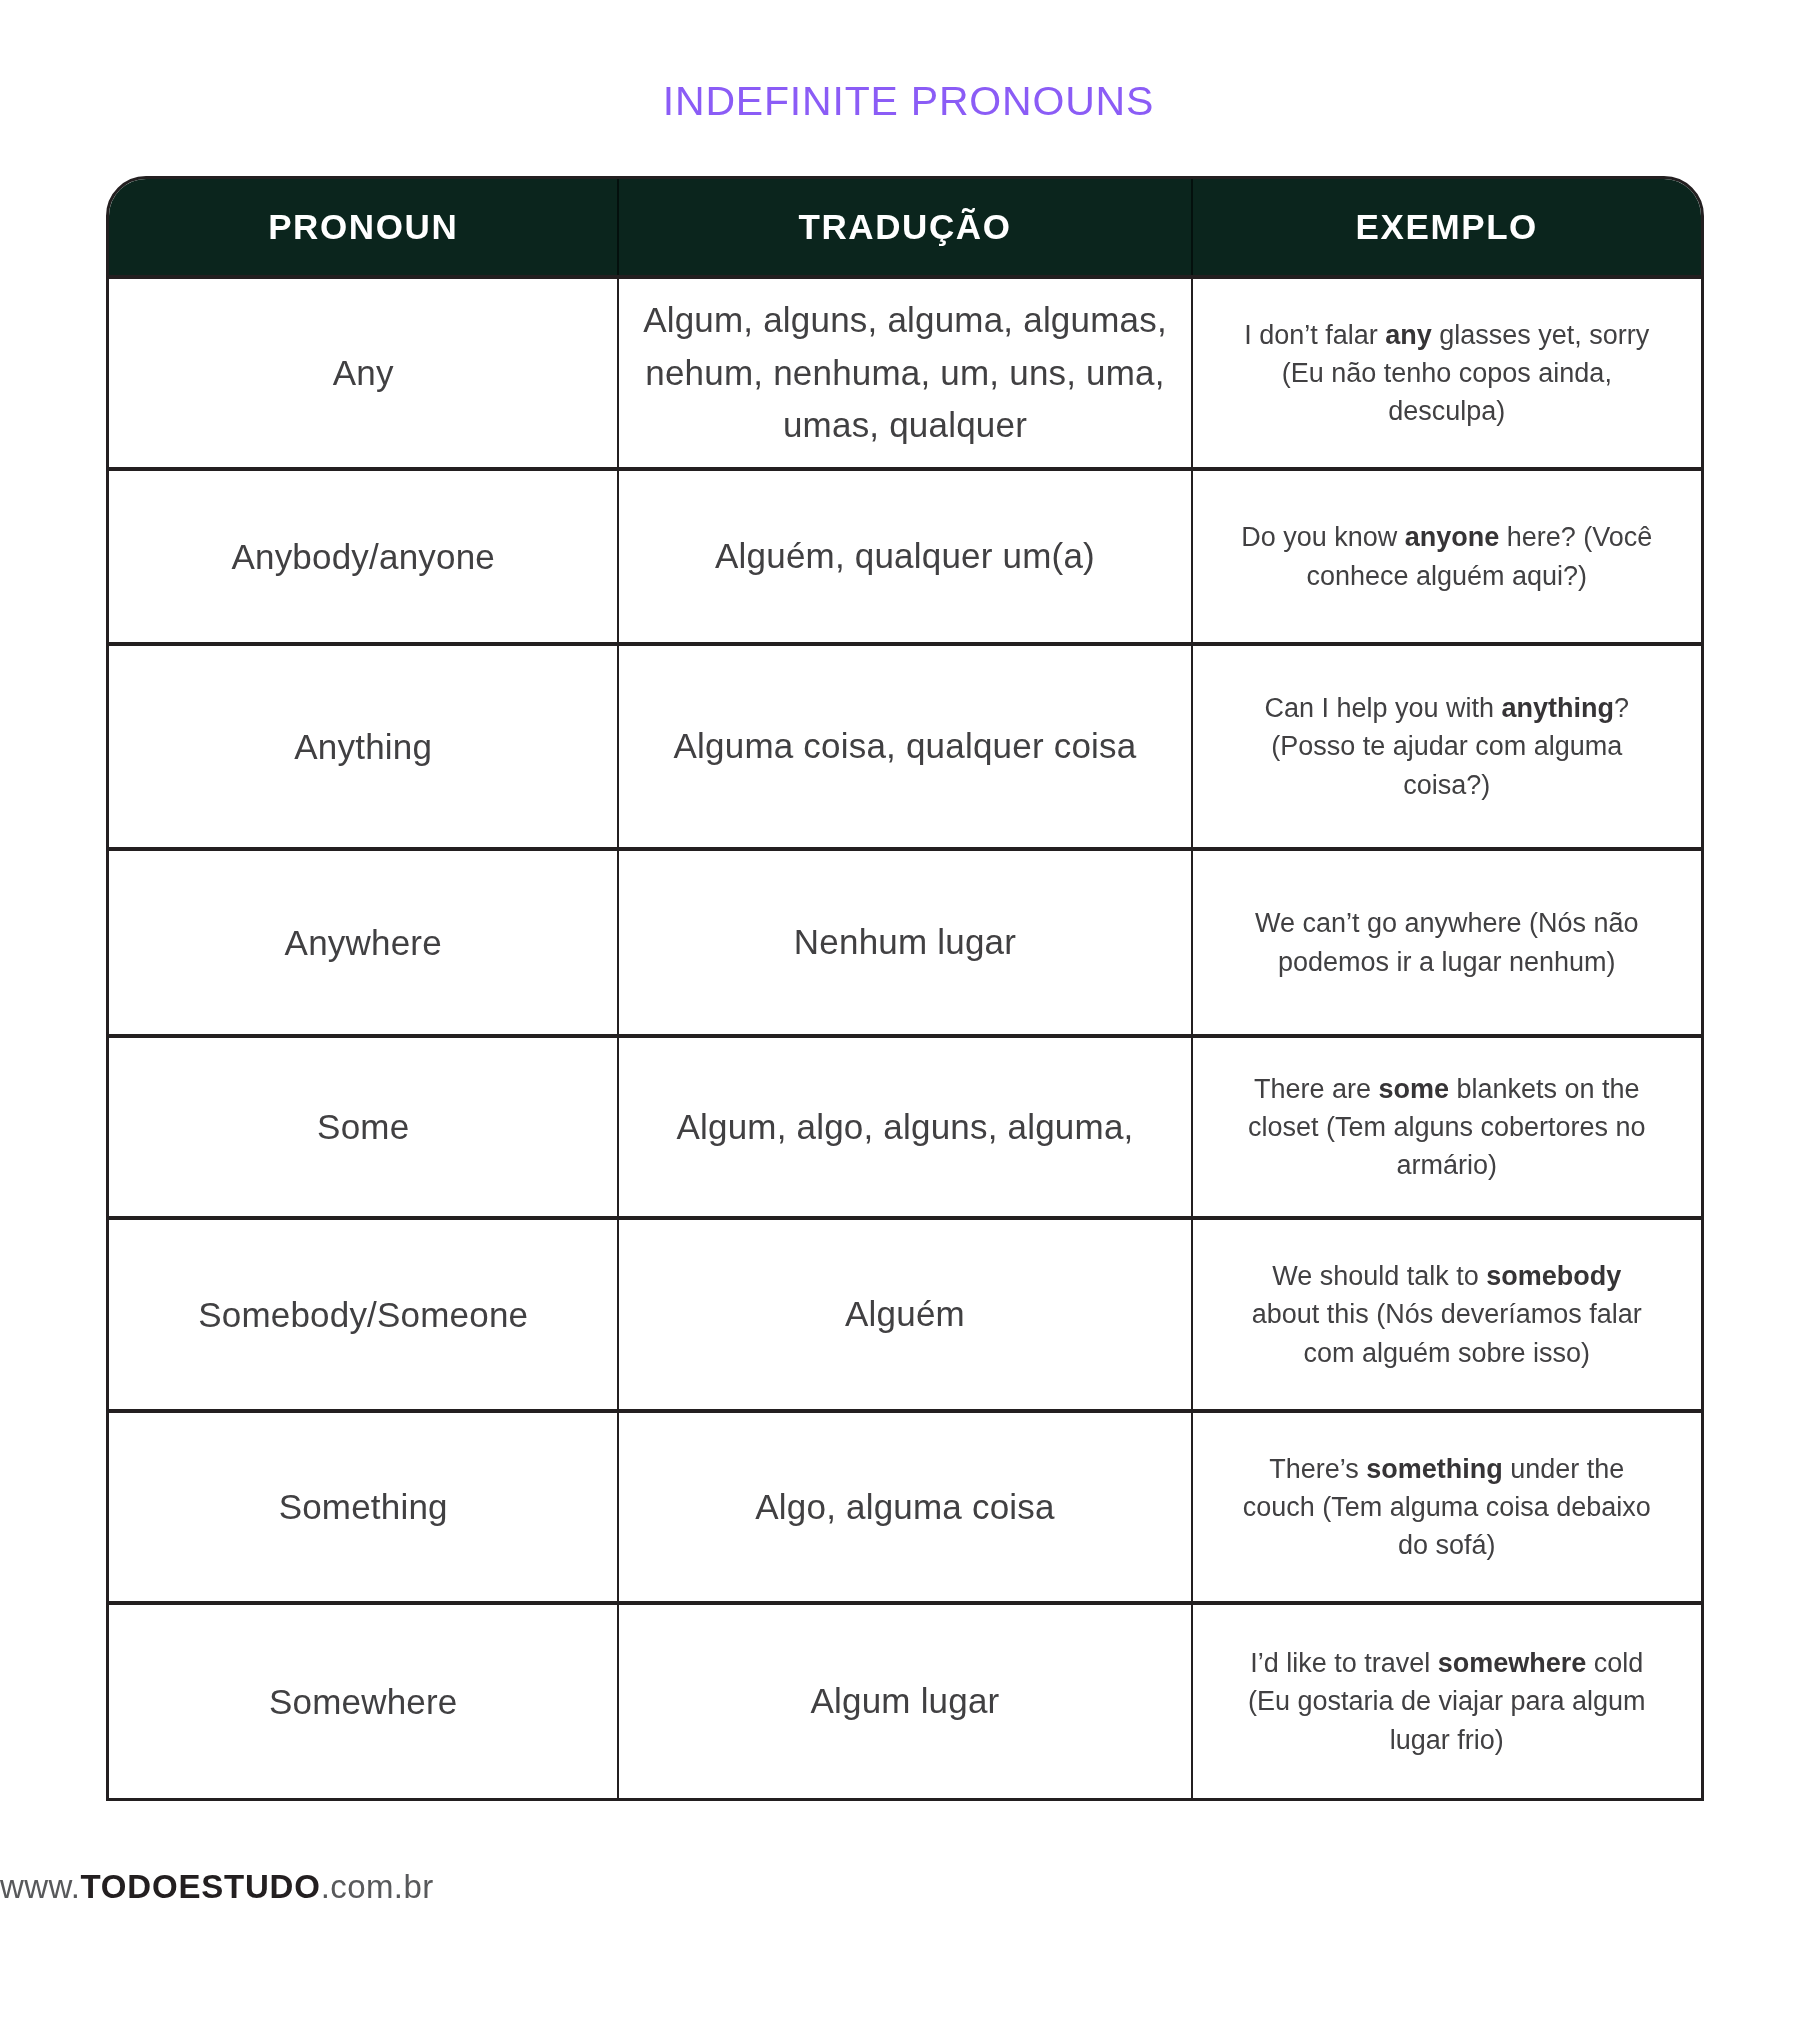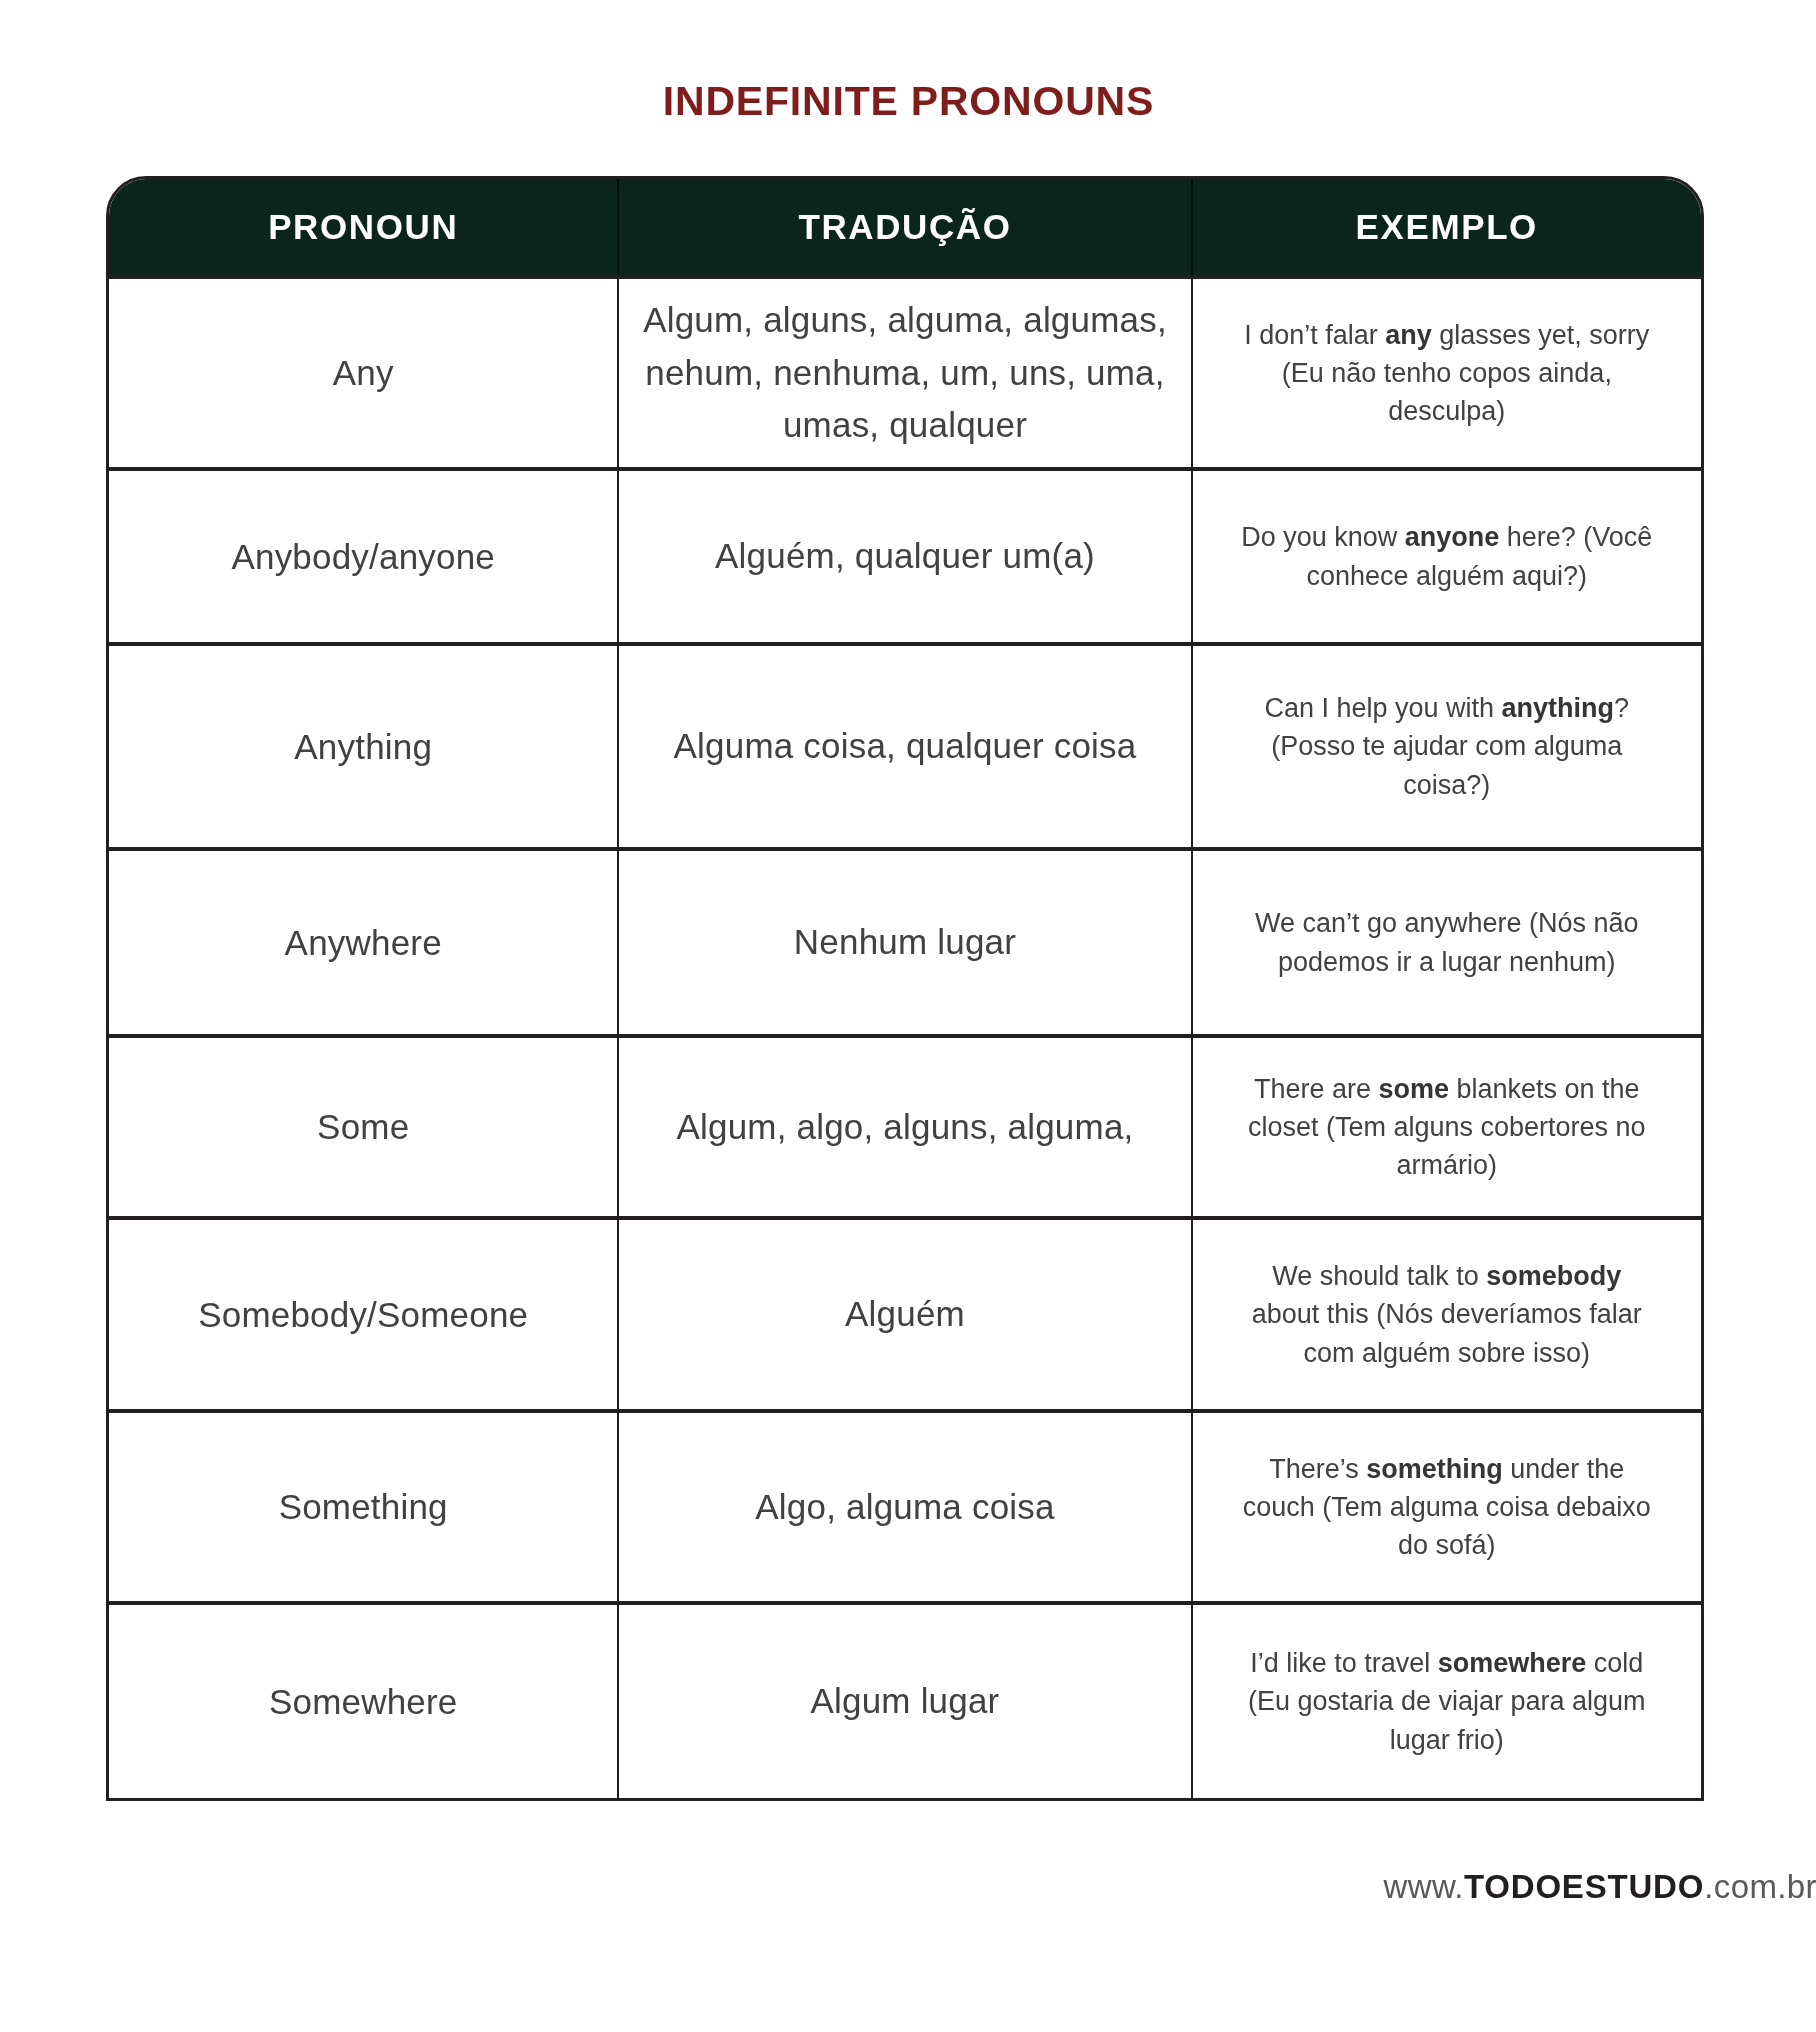--- a/index.html
+++ b/index.html
@@ -16,23 +16,23 @@
     --header-bg: #0b251d;
     --border: #231f20;
   }
   .title {
     position: absolute;
     top: 51px;
     left: 0;
     width: 100%;
     text-align: center;
     font-size: 41px;
-    font-weight: 700;
+    font-weight: 400;
     letter-spacing: 0.8px;
-    color: #7f1d1d;
+    color: #8b5cf6;
   }
   .table-wrap {
     position: absolute;
     left: 106px;
     top: 176px;
     width: 1598px;
     box-sizing: border-box;
     border: 3.2px solid var(--border);
     border-radius: 40px 40px 0 0;
     overflow: hidden;
@@ -92,21 +92,21 @@
   }
   td.col-exemplo b {
     font-weight: 700;
     color: #363436;
   }
   .footer {
     position: absolute;
     top: 1868px;
     left: 0;
     width: 100%;
-    text-align: right;
+    text-align: left;
     font-size: 33px;
     color: #58595b;
     letter-spacing: 0.4px;
   }
   .footer .brand {
     font-weight: 700;
     color: #231f20;
     letter-spacing: 0.8px;
   }
 </style>

